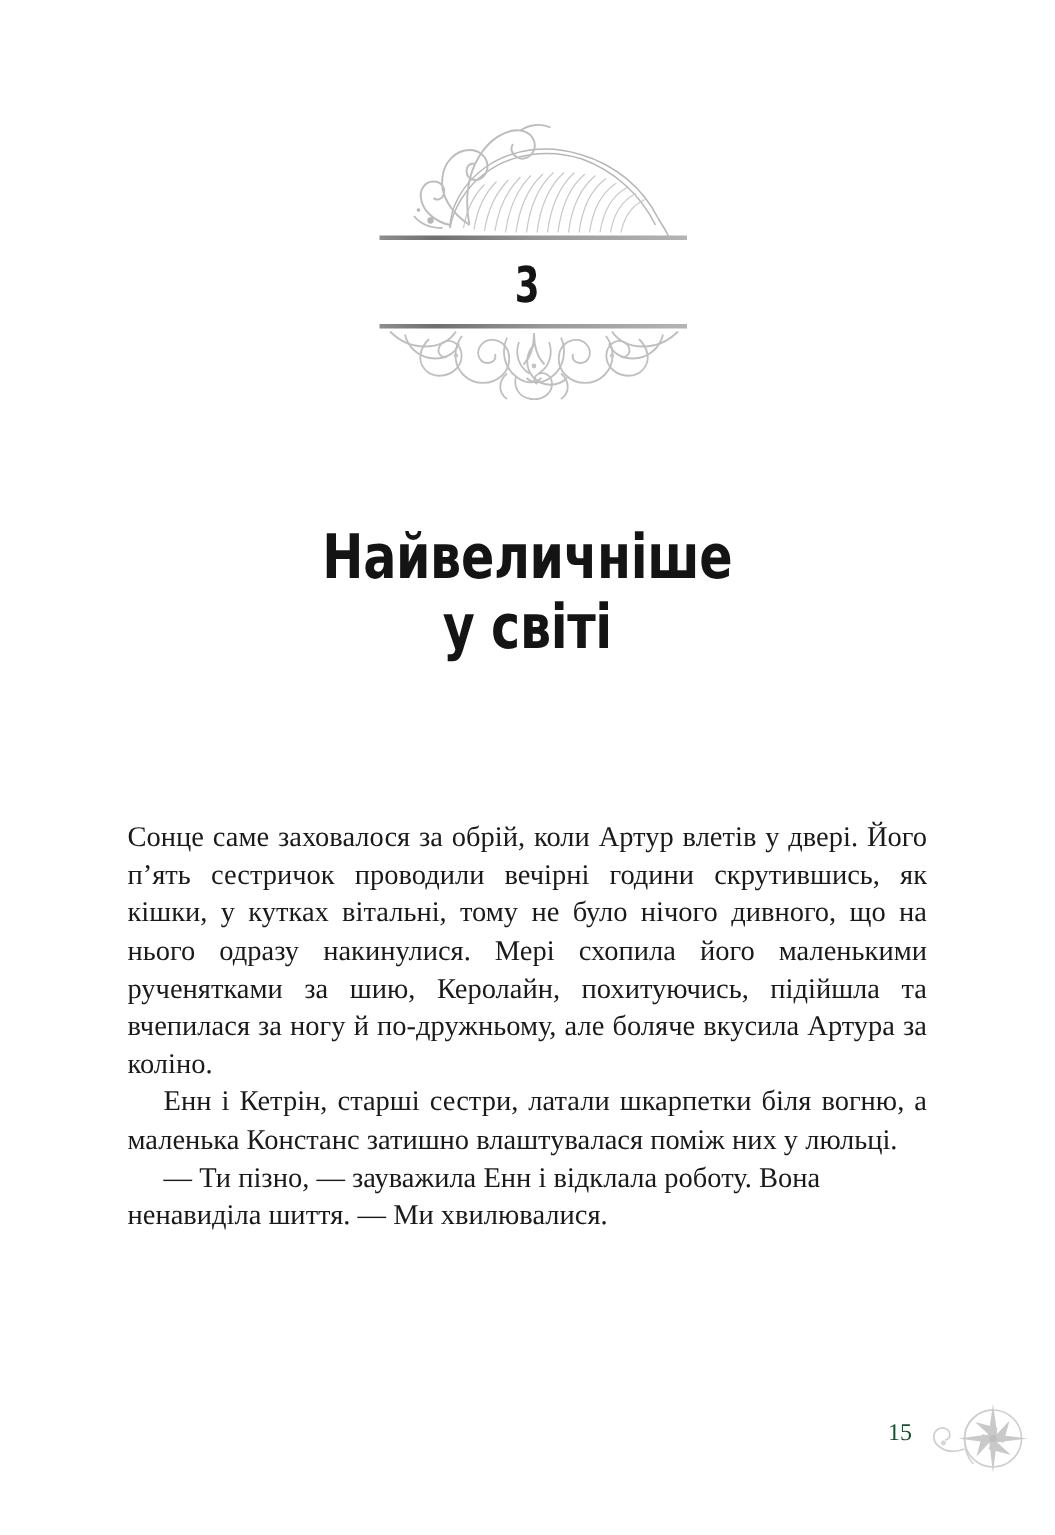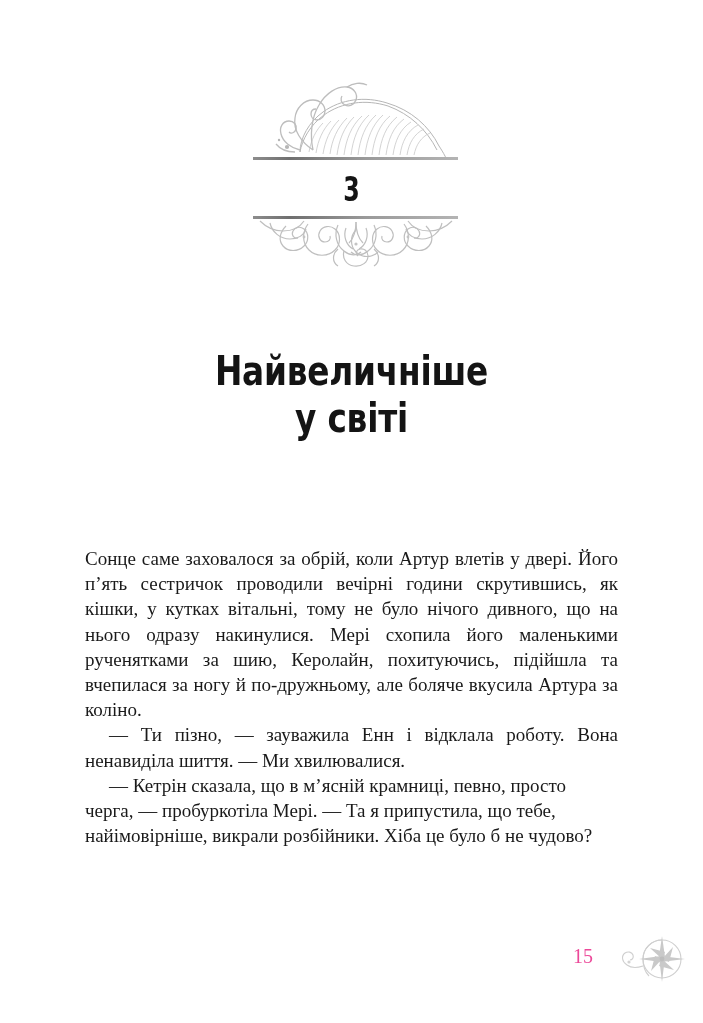--- a/index.html
+++ b/index.html
@@ -104,25 +104,25 @@
   .body-text p:last-child {
     text-align: left;
   }
   .body-text em {
     font-style: italic;
   }
 
   
   .folio {
     position: absolute;
-    left: 573px;
+    left: 592px;
     top: 946px;
-    font-size: 20px;
+    font-size: 16px;
     line-height: 20px;
-    color: #ec4899;
+    color: #14532d;
   }
   .orn-compass {
     position: absolute;
     left: 617px;
     top: 932px;
     width: 74px;
     height: 62px;
   }
 </style>
 </head>
@@ -207,22 +207,22 @@
     </svg>
   </div>
 
   <h1 class="chapter-title">
     <span class="tline">Найвеличніше</span>
     <span class="tline">у світі</span>
   </h1>
 
   <div class="body-text">
     <p class="first">Сонце саме заховалося за обрій, коли Артур влетів у двері. Його п’ять сестричок проводили вечірні години скрутившись, як кішки, у кутках вітальні, тому не було нічого дивного, що на нього одразу накинулися. Мері схопила його маленькими рученятками за шию, Керолайн, похитуючись, підійшла та вчепилася за ногу й по-дружньому, але боляче вкусила Артура за коліно.</p>
+    <p>Енн і Кетрін, старші сестри, латали шкарпетки біля вогню, а маленька Констанс затишно влаштувалася поміж них у люльці.</p>
     <p>— Ти пізно, — зауважила Енн і відклала роботу. Вона ненавиділа шиття. — Ми хвилювалися.</p>
-    <p>— Кетрін сказала, що в м’ясній крамниці, певно, просто черга, — пробуркотіла Мері. — Та я припустила, що тебе, найімовірніше, викрали розбійники. Хіба це було б не чудово?</p>
   </div>
 
   <div class="folio">15</div>
 
   <svg class="orn-compass" viewBox="0 0 74 62">
     <g fill="none" stroke="#cfcfcf" stroke-width="1.1">
       <circle cx="45" cy="27" r="19"></circle>
       <path d="M26 27 C26 16 35 8 45 8"></path>
       <path d="M26 34 C20 36 14 36 10 33 C5 30 4 24 8 21 C11 19 15 20 16 23 C17 26 15 28 13 28"></path>
       <path d="M26 27 C26 34 28 40 32 44"></path>

